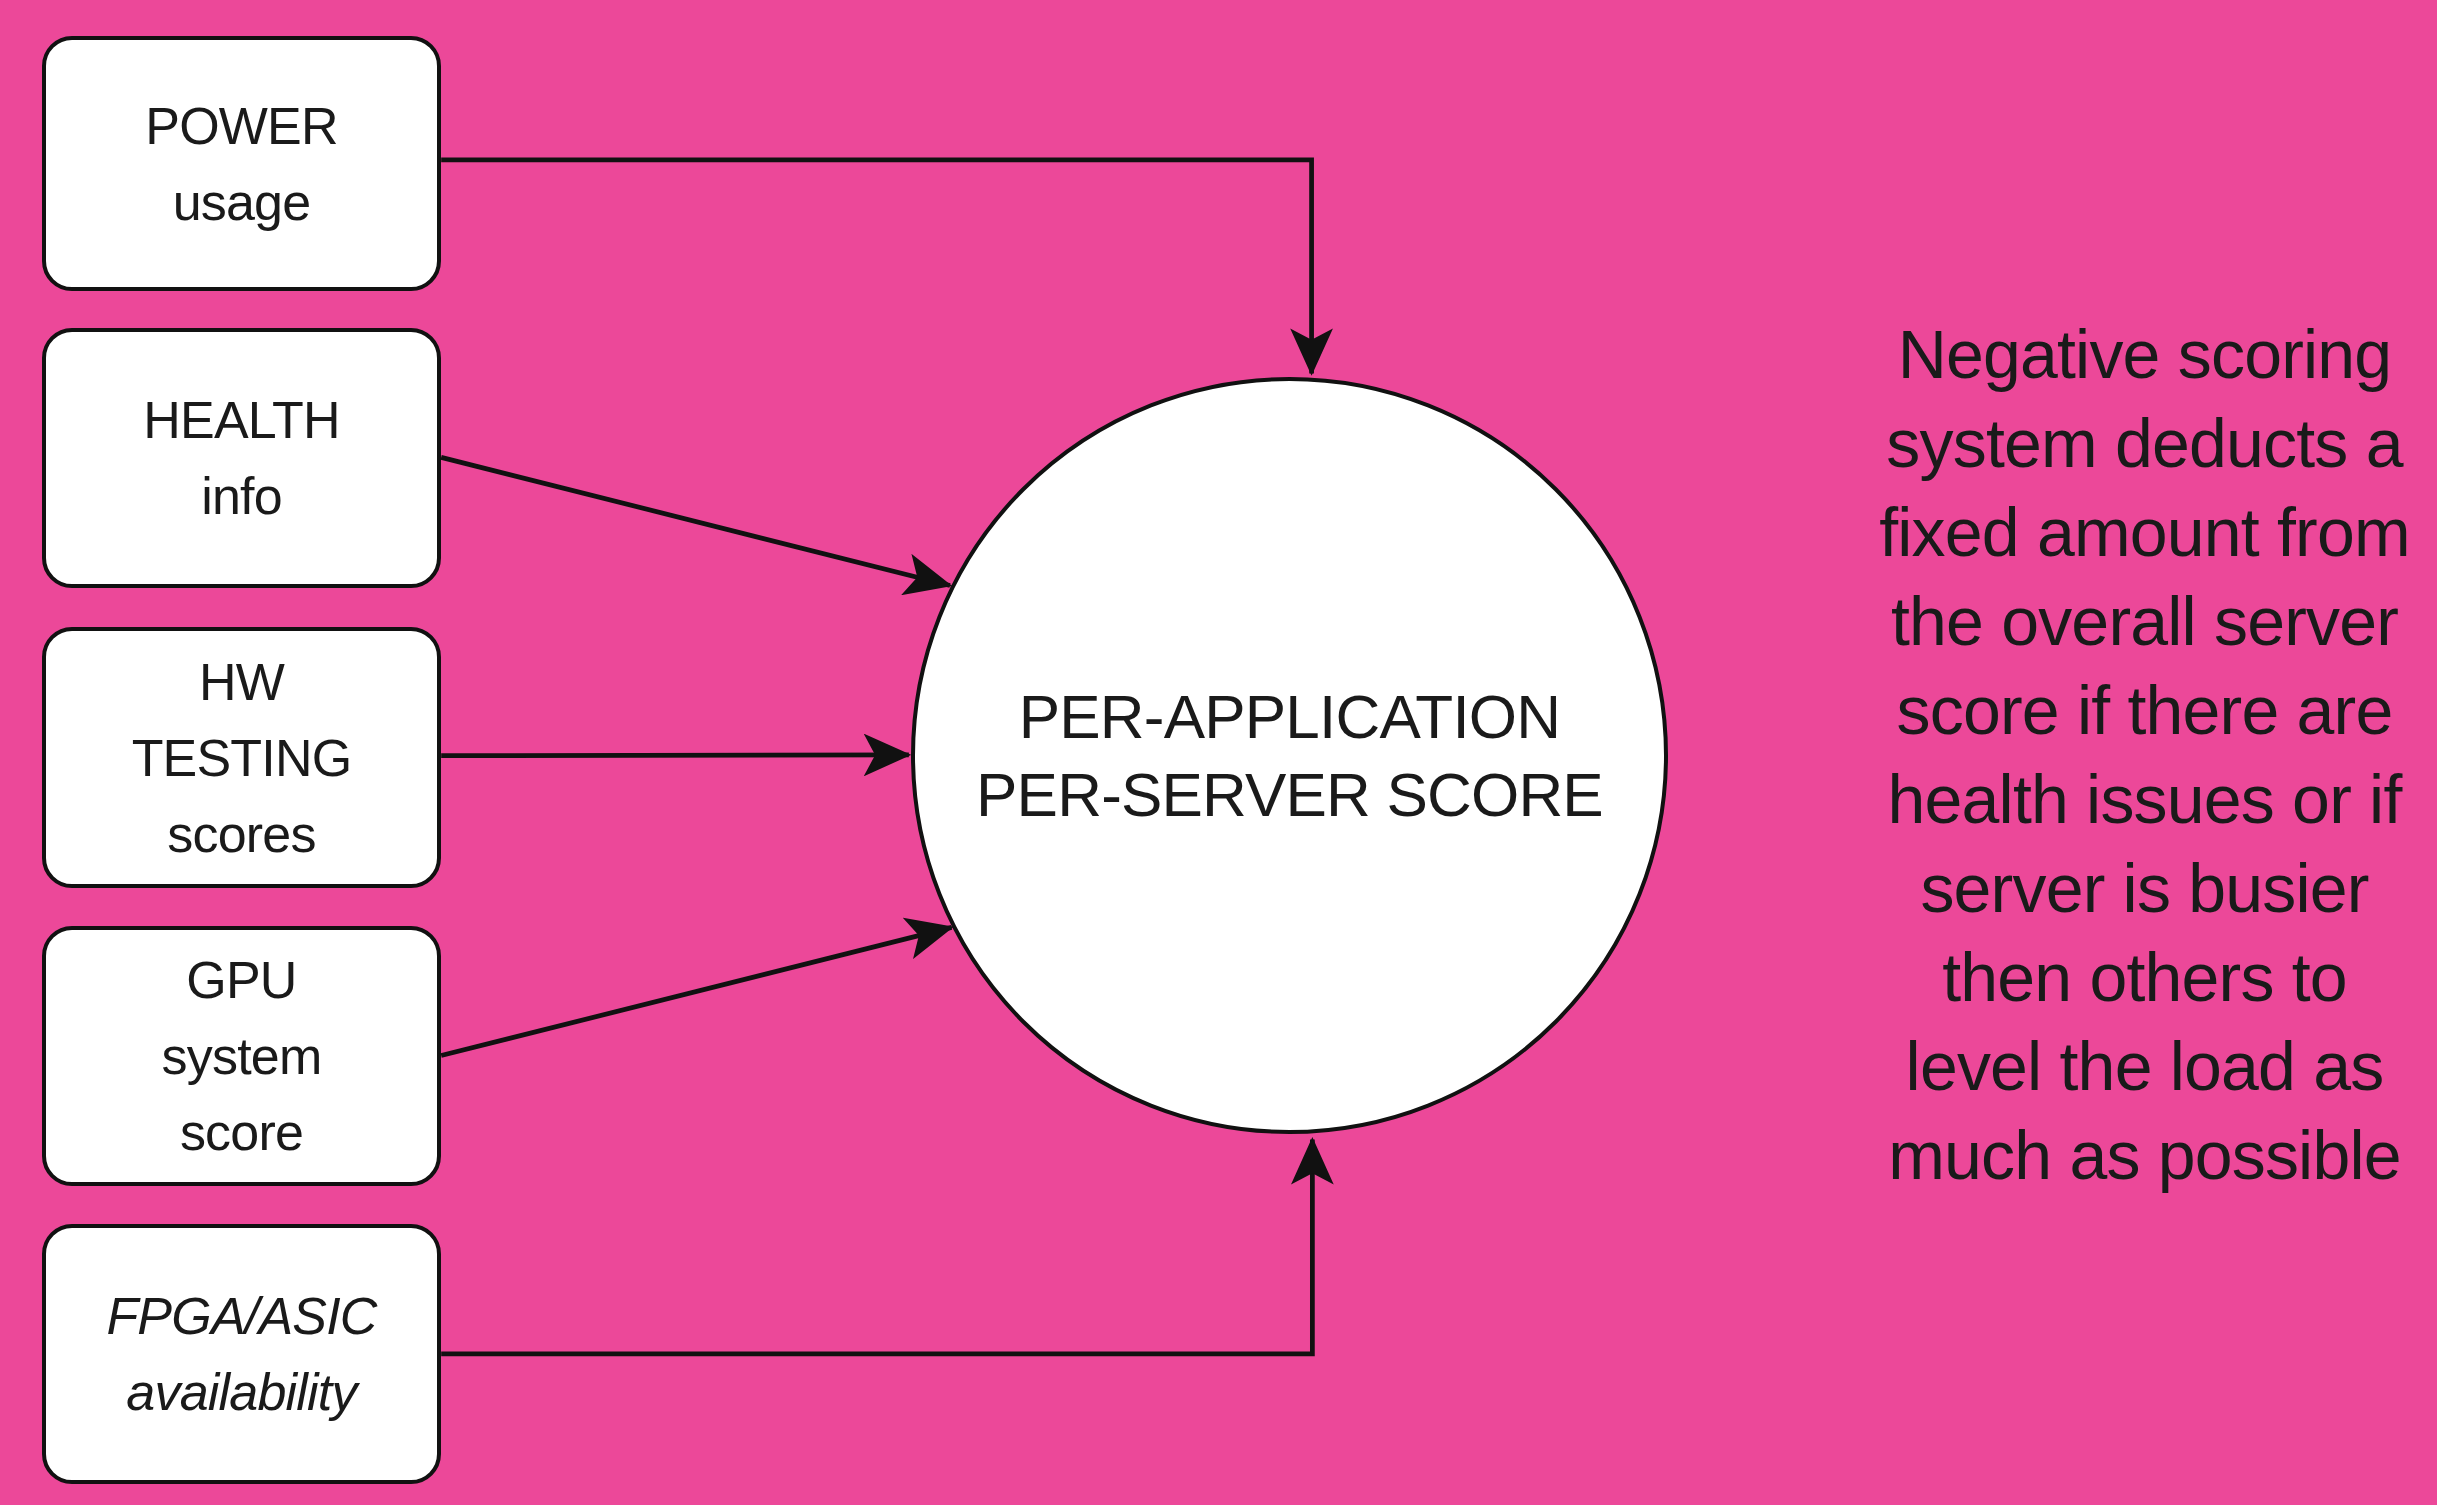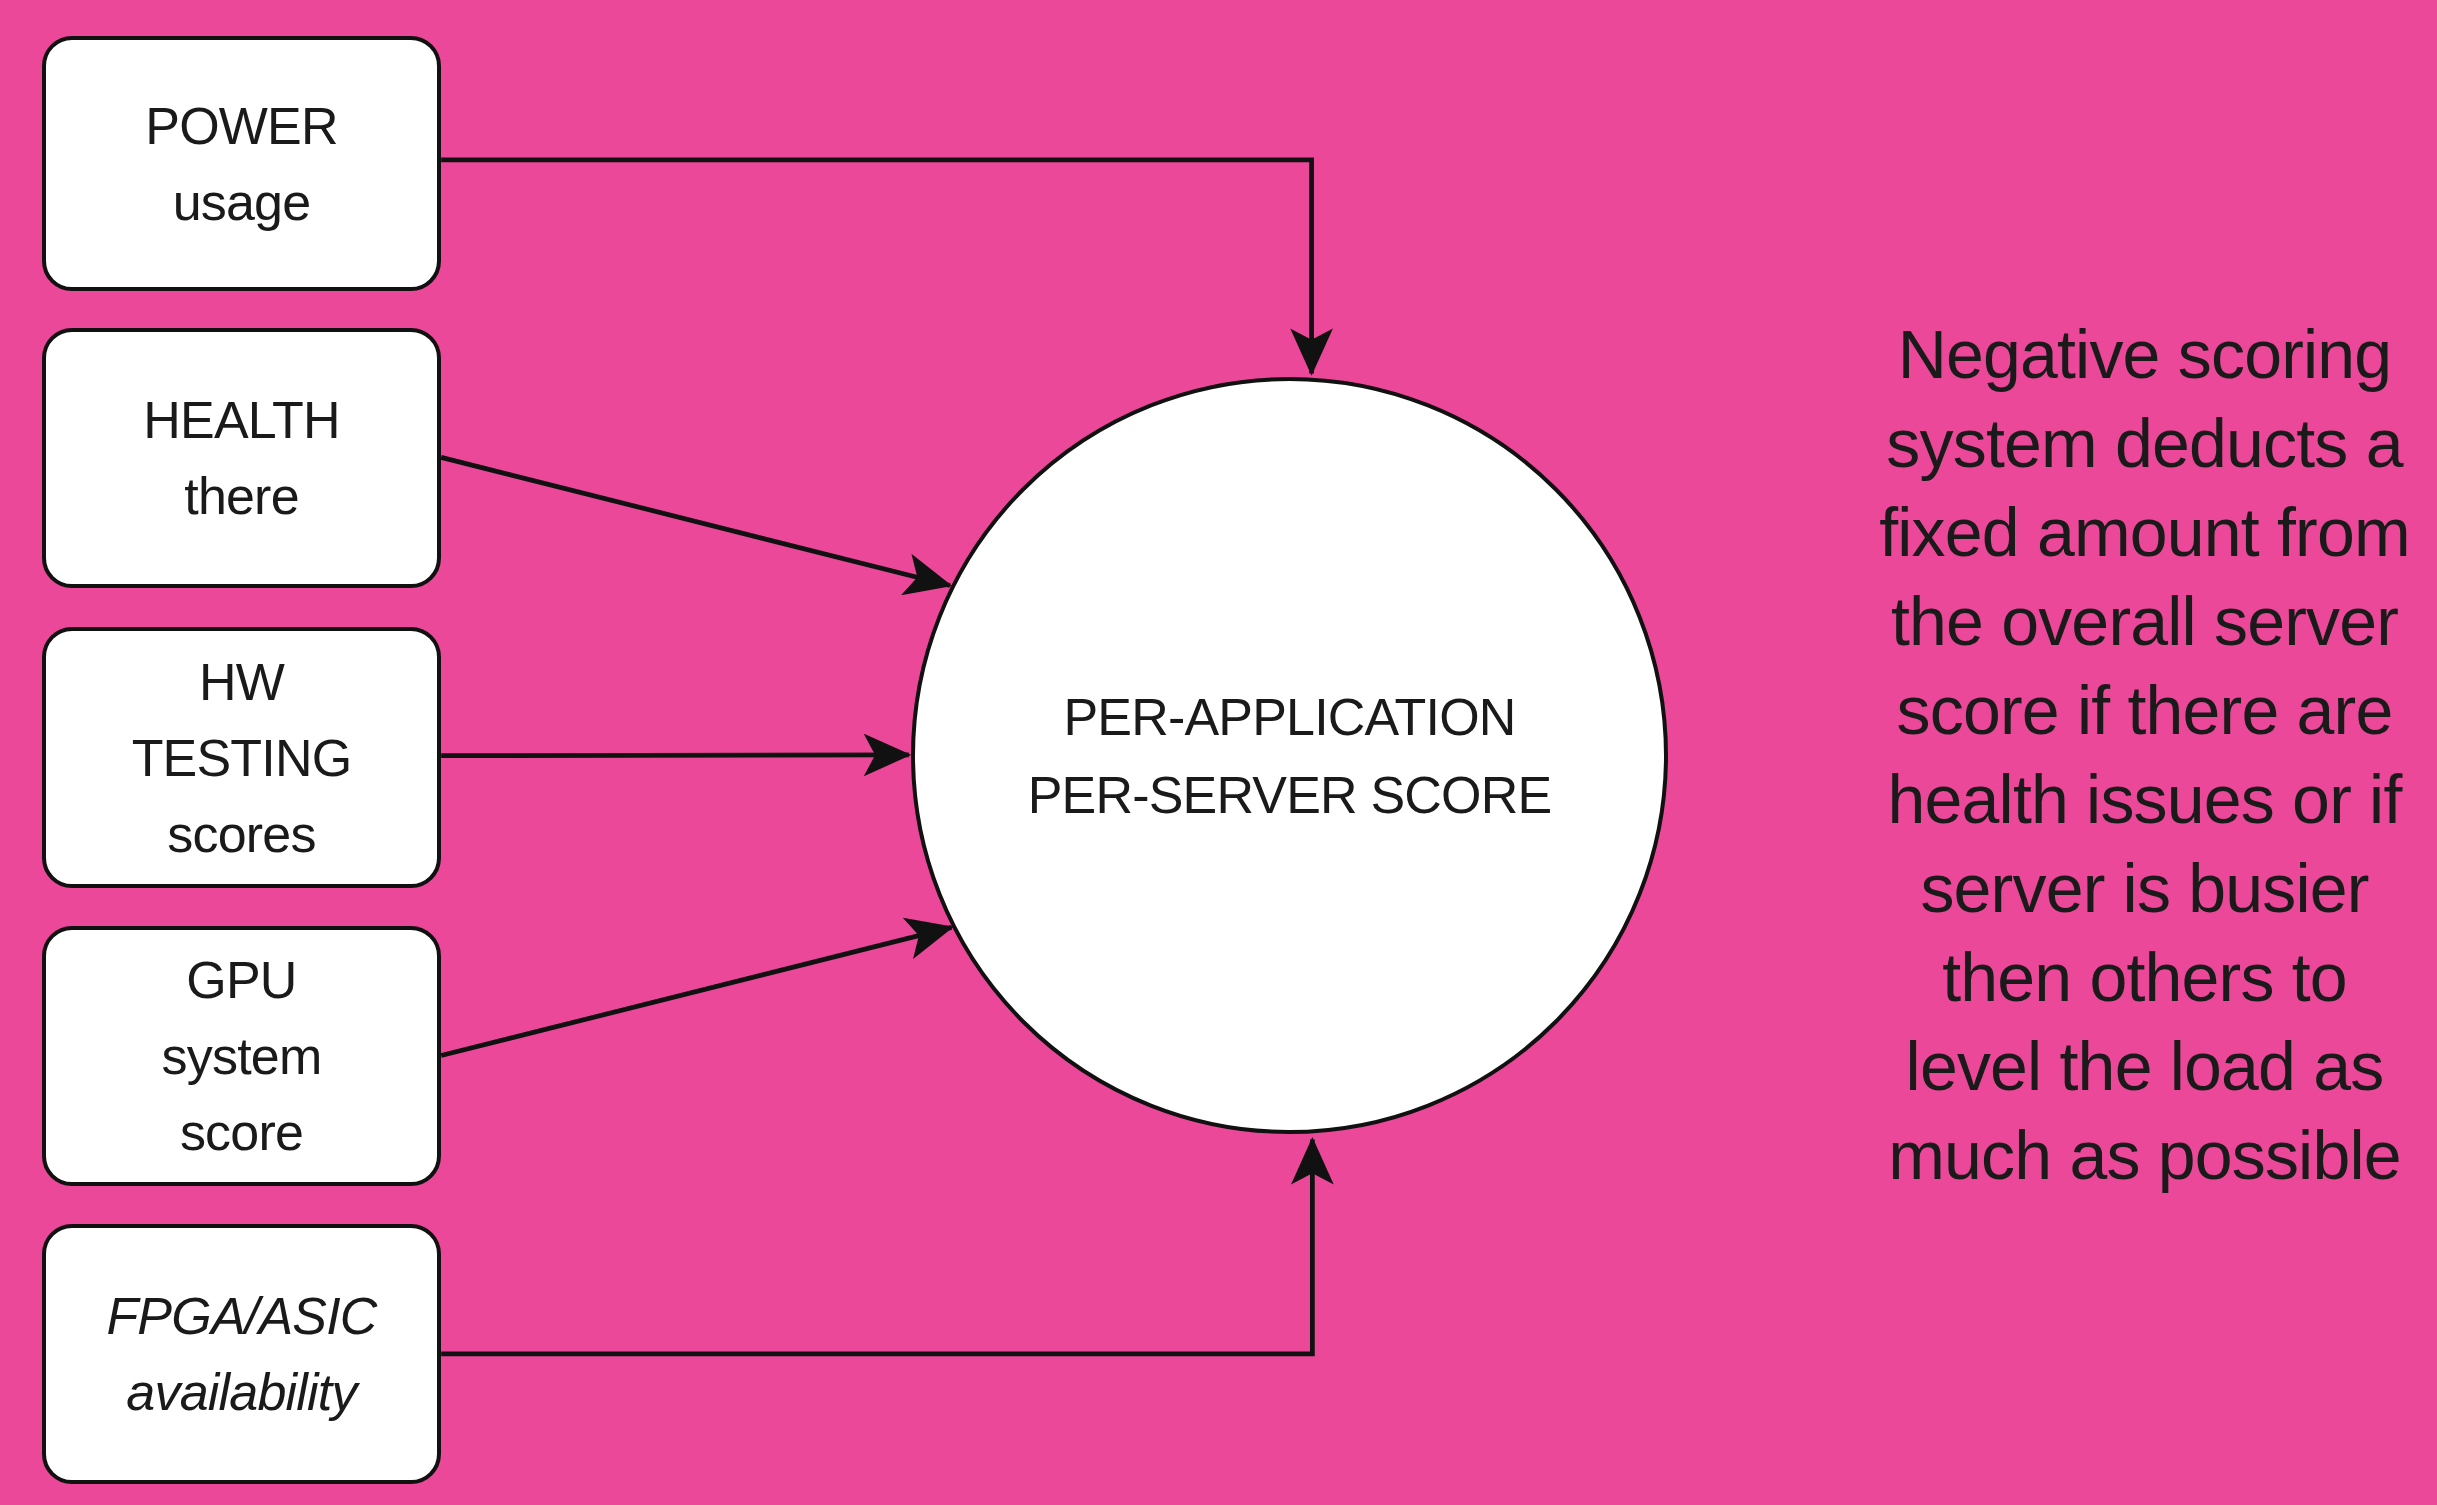--- a/index.html
+++ b/index.html
@@ -46,21 +46,21 @@
     border: 4.7px solid #111111;
     border-radius: 50%;
     background: #ffffff;
     display: flex;
     align-items: center;
     justify-content: center;
     text-align: center;
   }
   .circle-label {
     white-space: pre-line;
-    font-size: 52px;
+    font-size: 62px;
     line-height: 78px;
     letter-spacing: -0.8px;
     color: #1a1a1a;
   }
   .side-note {
     position: absolute;
     left: 1836px;
     top: 310px;
     width: 617px;
     text-align: center;
@@ -86,21 +86,21 @@
 
 <div class="canvas">
 
   <div class="input-box" style="top:36px;height:255px;">
     <span class="box-label">POWER
 usage</span>
   </div>
 
   <div class="input-box" style="top:328px;height:260px;">
     <span class="box-label">HEALTH
-there</span>
+info</span>
   </div>
 
   <div class="input-box" style="top:627px;height:261px;">
     <span class="box-label">HW
 TESTING
 scores</span>
   </div>
 
   <div class="input-box" style="top:926px;height:260px;">
     <span class="box-label">GPU

